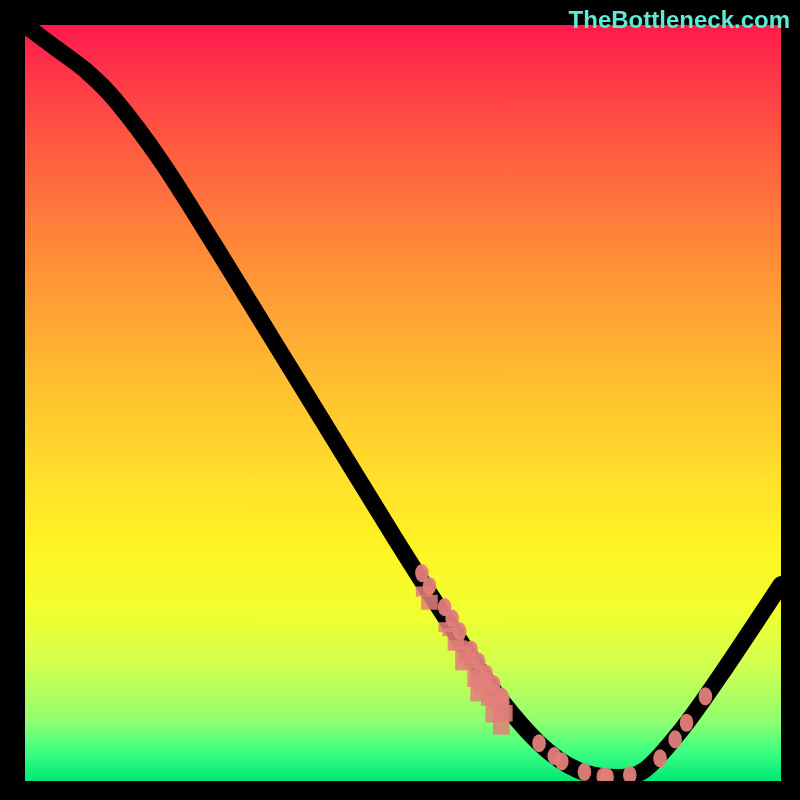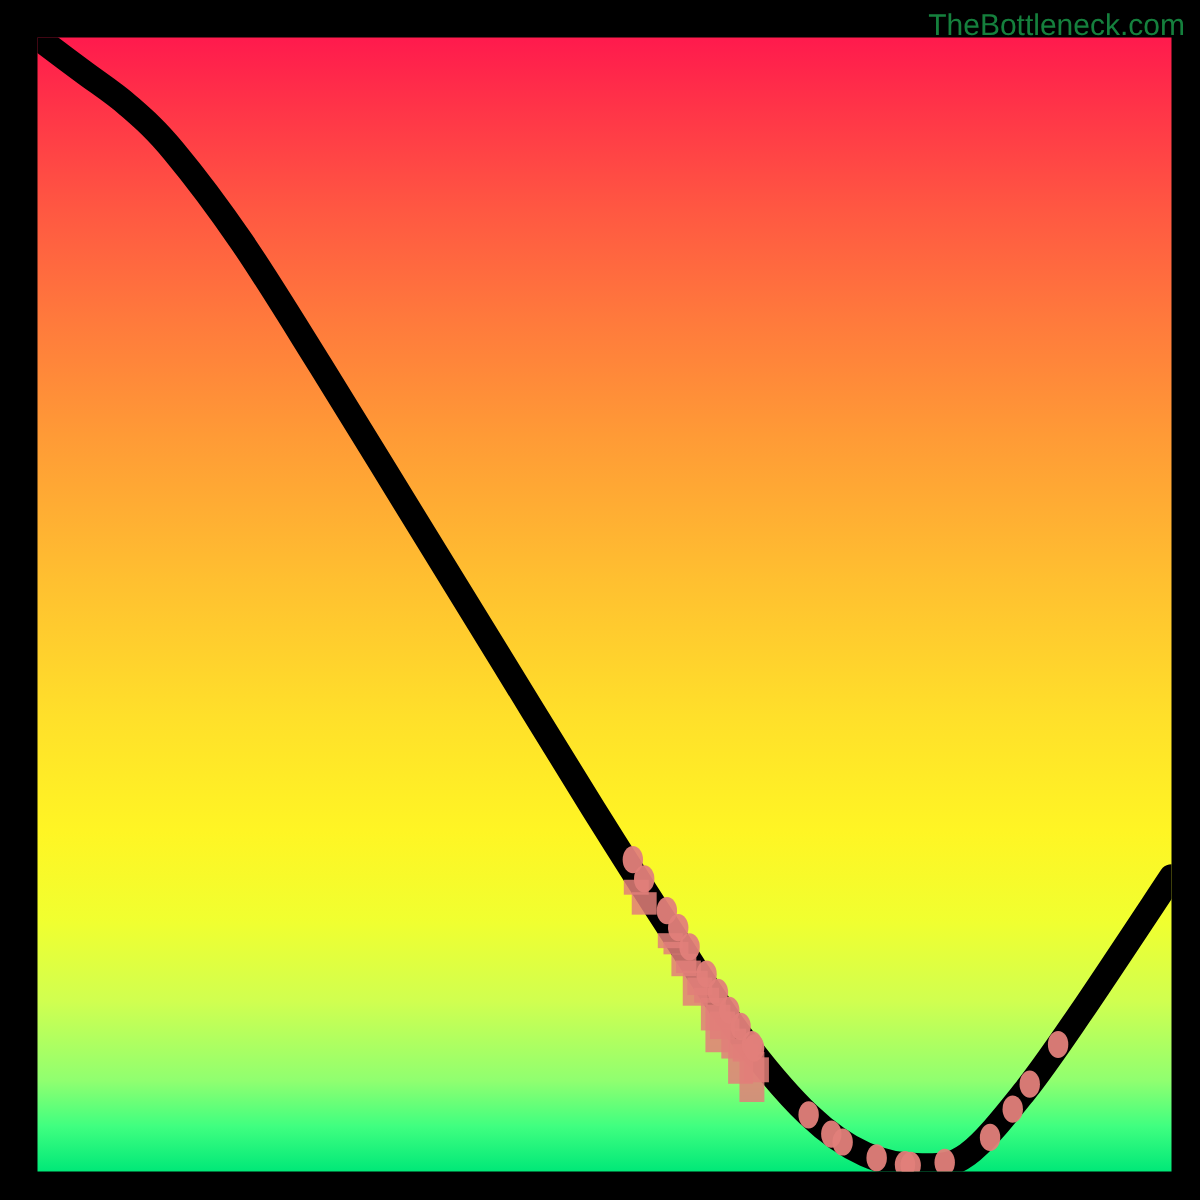--- a/index.html
+++ b/index.html
@@ -8,23 +8,23 @@
     height: 800px;
     background: #000000;
     font-family: Arial, sans-serif;
     position: relative;
     overflow: hidden;
   }
   .attribution {
     position: absolute;
     top: 6px;
     right: 10px;
-    color: #15803d;
-    font-size: 20px;
-    font-weight: normal;
+    color: #5eead4;
+    font-size: 24px;
+    font-weight: bold;
     z-index: 10;
   }
   .chart-wrap {
     position: absolute;
     left: 25px;
     top: 25px;
     width: 756px;
     height: 756px;
   }
   .bg-gradient {

